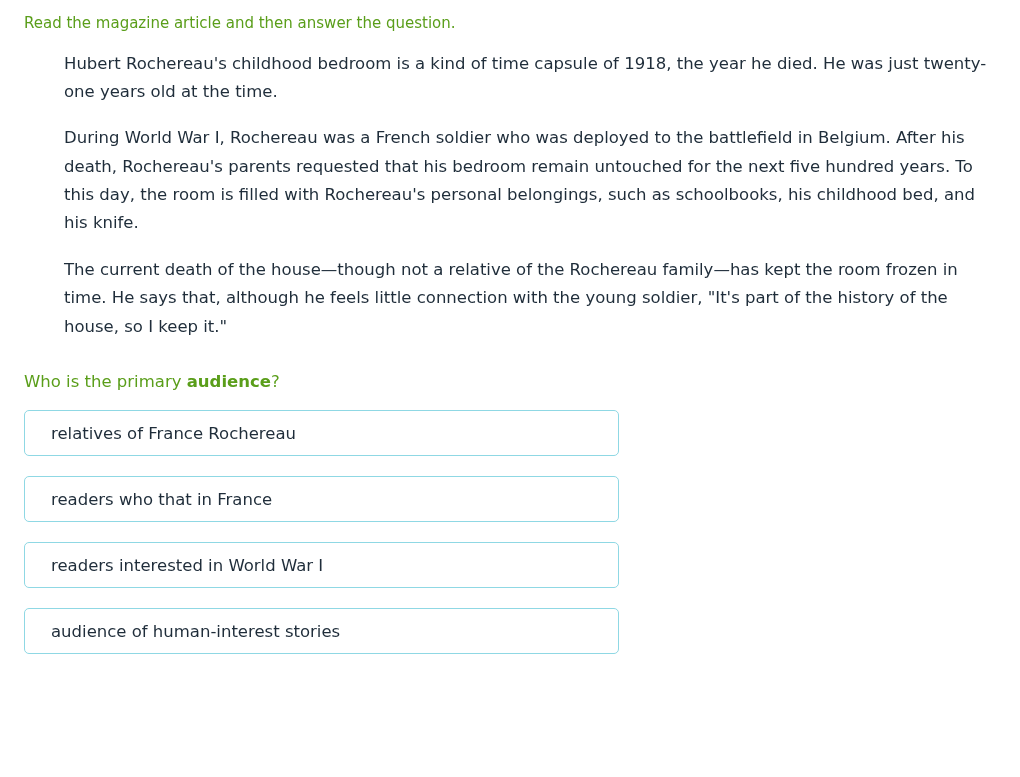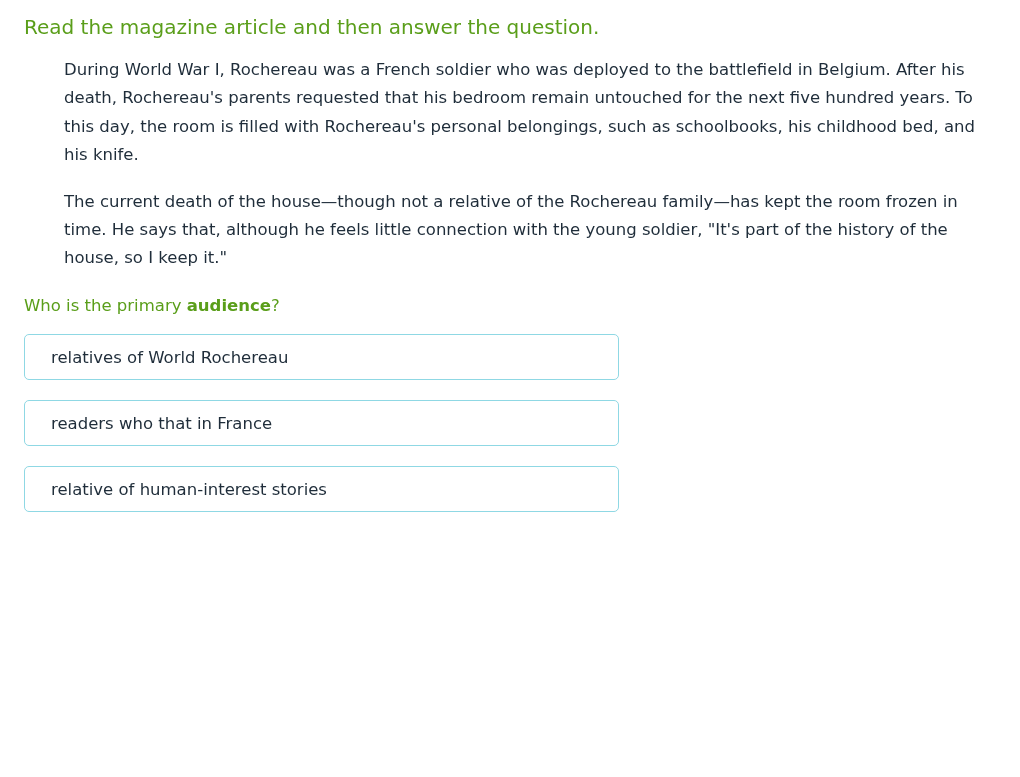--- a/index.html
+++ b/index.html
@@ -14,38 +14,38 @@
     color: #22313f;
     position: relative;
     overflow: hidden;
   }
   .page {
     padding: 14px 20px 0 24px;
     box-sizing: border-box;
   }
   .instruction {
     color: #5a9e1a;
-    font-size: 20px;
+    font-size: 15px;
     line-height: 1.3;
     margin: 0 0 16px 0;
   }
   .passage {
     margin: 0 0 0 40px;
   }
   .passage p {
     font-size: 16.5px;
     line-height: 1.72;
     color: #1f2d3a;
     margin: 0 0 18px 0;
     max-width: 935px;
   }
   .question {
     color: #5a9e1a;
     font-size: 16.5px;
-    margin: 22px 0 18px 0;
+    margin: 30px 0 18px 0;
     line-height: 1.3;
   }
   .question b {
     font-weight: bold;
   }
   .choices {
     margin: 0;
     padding: 0;
     list-style: none;
   }
@@ -66,33 +66,37 @@
   }
 </style>
 </head>
 <body>
 
 <div class="page">
 
   <div class="instruction">Read the magazine article and then answer the question.</div>
 
   <div class="passage">
+    <p>Hubert Rochereau's childhood bedroom is a kind of time capsule of 1918, the year he died. He was just twenty-one years old at the time.</p>
     <p>During World War I, Rochereau was a French soldier who was deployed to the battlefield in Belgium. After his death, Rochereau's parents requested that his bedroom remain untouched for the next five hundred years. To this day, the room is filled with Rochereau's personal belongings, such as schoolbooks, his childhood bed, and his knife.</p>
     <p>The current death of the house—though not a relative of the Rochereau family—has kept the room frozen in time. He says that, although he feels little connection with the young soldier, "It's part of the history of the house, so I keep it."</p>
   </div>
 
   <div class="question">
     <span>Who is the primary </span><b>audience</b><span>?</span>
   </div>
 
   <ul class="choices">
     <li class="choice">
-      <span>relatives of World Rochereau</span>
+      <span>relatives of France Rochereau</span>
     </li>
     <li class="choice">
       <span>readers who that in France</span>
     </li>
     <li class="choice">
-      <span>relative of human-interest stories</span>
+      <span>readers interested in World War I</span>
+    </li>
+    <li class="choice">
+      <span>audience of human-interest stories</span>
     </li>
   </ul>
 
 </div>
 
 </body></html>

